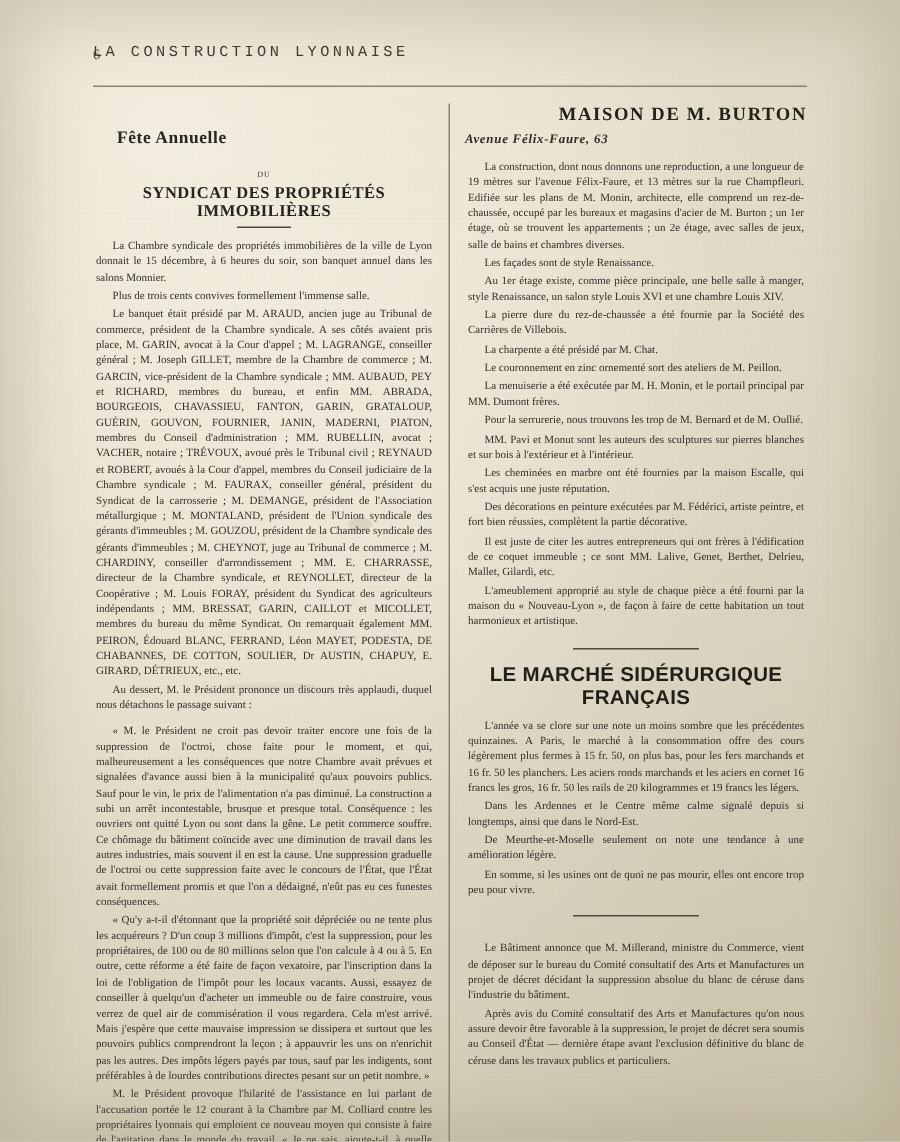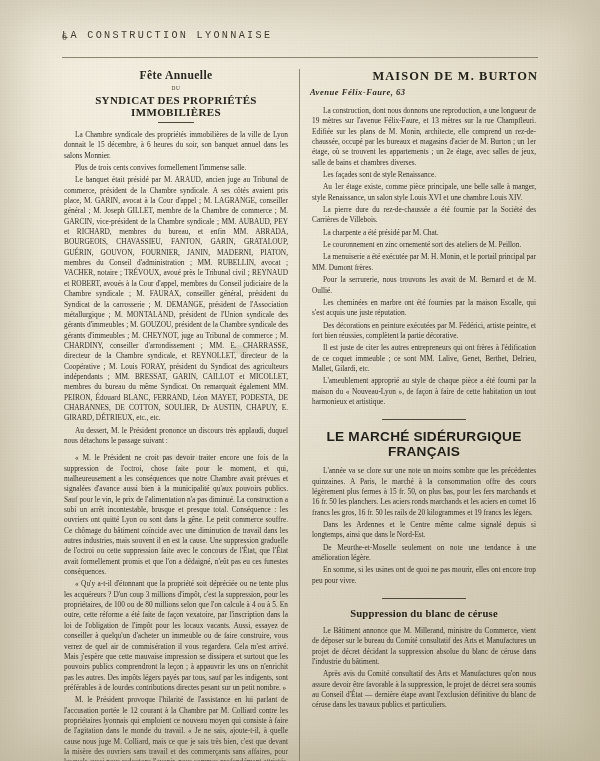--- a/index.html
+++ b/index.html
@@ -82,24 +82,23 @@
     margin-top: 11px;
   }
   .col {
     width: 228px;
   }
   .col-left  { padding-right: 9px; }
   .col-right { padding-left: 10px; border-left: 1px solid #8d8670; }
 
   
   h2.head-main {
-    margin: 0;
+    margin: 16px;
     font-size: 11.6px;
     font-weight: bold;
-    text-align: center;
     letter-spacing: .4px;
     color: #26251f;
   }
   .head-du {
     text-align: center;
     font-size: 5.4px;
     letter-spacing: .6px;
     margin: 3px 0 3px;
     color: #3d3a32;
   }
@@ -221,39 +220,39 @@
         <h2 class="head-right">MAISON DE M. BURTON</h2>
         <div class="head-address">Avenue Félix-Faure, 63</div>
 
         <p class="t">La construction, dont nous donnons une reproduction, a une longueur de 19 mètres sur l'avenue Félix-Faure, et 13 mètres sur la rue Champfleuri. Edifiée sur les plans de M. Monin, architecte, elle comprend un rez-de-chaussée, occupé par les bureaux et magasins d'acier de M. Burton ; un 1er étage, où se trouvent les appartements ; un 2e étage, avec salles de jeux, salle de bains et chambres diverses.</p>
         <p class="t">Les façades sont de style Renaissance.</p>
         <p class="t">Au 1er étage existe, comme pièce principale, une belle salle à manger, style Renaissance, un salon style Louis XVI et une chambre Louis XIV.</p>
         <p class="t">La pierre dure du rez-de-chaussée a été fournie par la Société des Carrières de Villebois.</p>
         <p class="t">La charpente a été présidé par M. Chat.</p>
         <p class="t">Le couronnement en zinc ornementé sort des ateliers de M. Peillon.</p>
         <p class="t">La menuiserie a été exécutée par M. H. Monin, et le portail principal par MM. Dumont frères.</p>
-        <p class="t">Pour la serrurerie, nous trouvons les avait de M. Bernard et de M. Oullié.</p>
+        <p class="t">Pour la serrurerie, nous trouvons les trop de M. Bernard et de M. Oullié.</p>
+        <p class="t">MM. Pavi et Monut sont les auteurs des sculptures sur pierres blanches et sur bois à l'extérieur et à l'intérieur.</p>
         <p class="t">Les cheminées en marbre ont été fournies par la maison Escalle, qui s'est acquis une juste réputation.</p>
         <p class="t">Des décorations en peinture exécutées par M. Fédérici, artiste peintre, et fort bien réussies, complètent la partie décorative.</p>
         <p class="t">Il est juste de citer les autres entrepreneurs qui ont frères à l'édification de ce coquet immeuble ; ce sont MM. Lalive, Genet, Berthet, Delrieu, Mallet, Gilardi, etc.</p>
         <p class="t">L'ameublement approprié au style de chaque pièce a été fourni par la maison du « Nouveau-Lyon », de façon à faire de cette habitation un tout harmonieux et artistique.</p>
 
         <div class="head-rule wide"></div>
 
         <h2 class="head-banner">LE MARCHÉ SIDÉRURGIQUE FRANÇAIS</h2>
         <div class="gap"></div>
 
         <p class="t">L'année va se clore sur une note un moins sombre que les précédentes quinzaines. A Paris, le marché à la consommation offre des cours légèrement plus fermes à 15 fr. 50, on plus bas, pour les fers marchands et 16 fr. 50 les planchers. Les aciers ronds marchands et les aciers en cornet 16 francs les gros, 16 fr. 50 les rails de 20 kilogrammes et 19 francs les légers.</p>
         <p class="t">Dans les Ardennes et le Centre même calme signalé depuis si longtemps, ainsi que dans le Nord-Est.</p>
         <p class="t">De Meurthe-et-Moselle seulement on note une tendance à une amélioration légère.</p>
         <p class="t">En somme, si les usines ont de quoi ne pas mourir, elles ont encore trop peu pour vivre.</p>
 
         <div class="head-rule wide"></div>
 
-        <h3 class="head-banner-sm">Suppression du blanc de céruse</h3>
         <div class="gap"></div>
 
         <p class="t">Le Bâtiment annonce que M. Millerand, ministre du Commerce, vient de déposer sur le bureau du Comité consultatif des Arts et Manufactures un projet de décret décidant la suppression absolue du blanc de céruse dans l'industrie du bâtiment.</p>
         <p class="t">Après avis du Comité consultatif des Arts et Manufactures qu'on nous assure devoir être favorable à la suppression, le projet de décret sera soumis au Conseil d'État — dernière étape avant l'exclusion définitive du blanc de céruse dans les travaux publics et particuliers.</p>
 
       </div>
     </div>
   </div>
 
   <div class="grain"></div>

